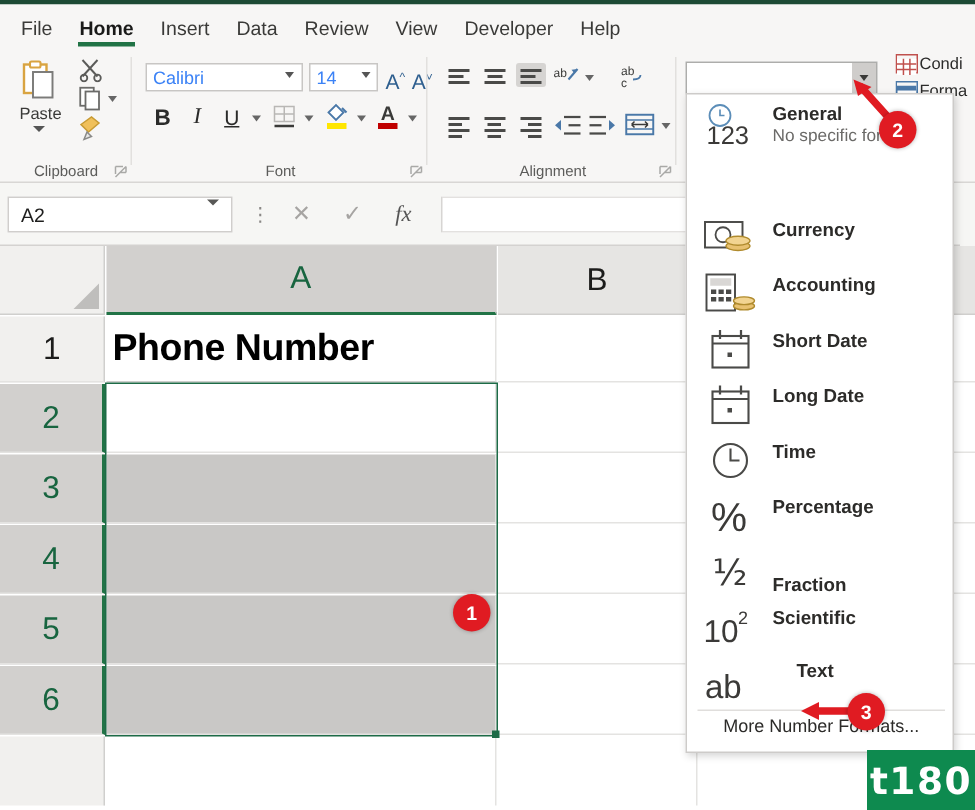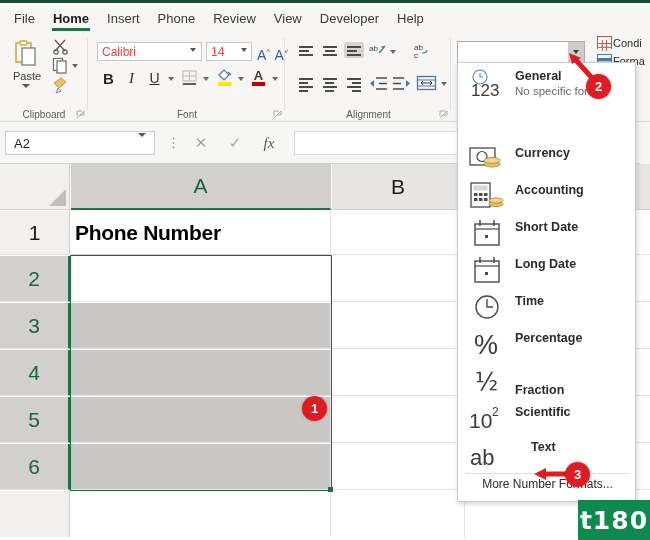--- a/index.html
+++ b/index.html
@@ -76,21 +76,21 @@
     width: 0; height: 0;
     border-left: 4px solid transparent; border-right: 4px solid transparent;
     border-top: 4px solid #555;
   }
   .mini-ic { position: absolute; width: 17px; height: 17px; }
 
   
   .fontbox, .sizebox {
     position: absolute; top: 10px; height: 19px;
     background: #fff; border: 1px solid #c8c6c4;
-    font-size: 12px; color: #ef4444;
+    font-size: 12px; color: #3b82f6;
     padding: 2px 14px 0 4px;
   }
   .cbarrow {
     position: absolute; top: 16px;
     width: 0; height: 0;
     border-left: 3px solid transparent; border-right: 3px solid transparent;
     border-top: 4px solid #555;
   }
   .fbtn {
     position: absolute; font-size: 14px; color: #2b2b2a;
@@ -192,21 +192,21 @@
   .cell {
     position: absolute;
     border-right: 1px solid #e4e3e1; border-bottom: 1px solid #e4e3e1;
     background: #ffffff;
     font-size: 13px; color: #000;
     display: flex; align-items: center;
     padding-left: 4px;
     overflow: hidden;
   }
   .cell.a1 {
-    font-size: 21px; font-weight: bold; letter-spacing: -0.3px;
+    font-size: 25px; font-weight: bold; letter-spacing: -0.3px;
     border-bottom: 1px solid #cfcecc;
   }
   .cell.shaded { background: #c9c8c6; }
   .selbox {
     position: absolute;
     border: 1.6px solid #1d6b47;
     pointer-events: none;
   }
   .selhandle {
     position: absolute; width: 5px; height: 5px; background: #1d6b47;
@@ -261,21 +261,21 @@
 <body>
 
 <div id="app">
 
   <div class="topline"></div>
 
   <div class="tabbar">
     <div class="tab first"><span>File</span></div>
     <div class="tab active"><span>Home</span></div>
     <div class="tab"><span>Insert</span></div>
-    <div class="tab"><span>Phone</span></div>
+    <div class="tab"><span>Data</span></div>
     <div class="tab"><span>Review</span></div>
     <div class="tab"><span>View</span></div>
     <div class="tab"><span>Developer</span></div>
     <div class="tab"><span>Help</span></div>
   </div>
 
   <div class="ribbon">
 
     <div class="rgroup" style="left:0; width:88px;">
       <div class="clip-paste-icon">

